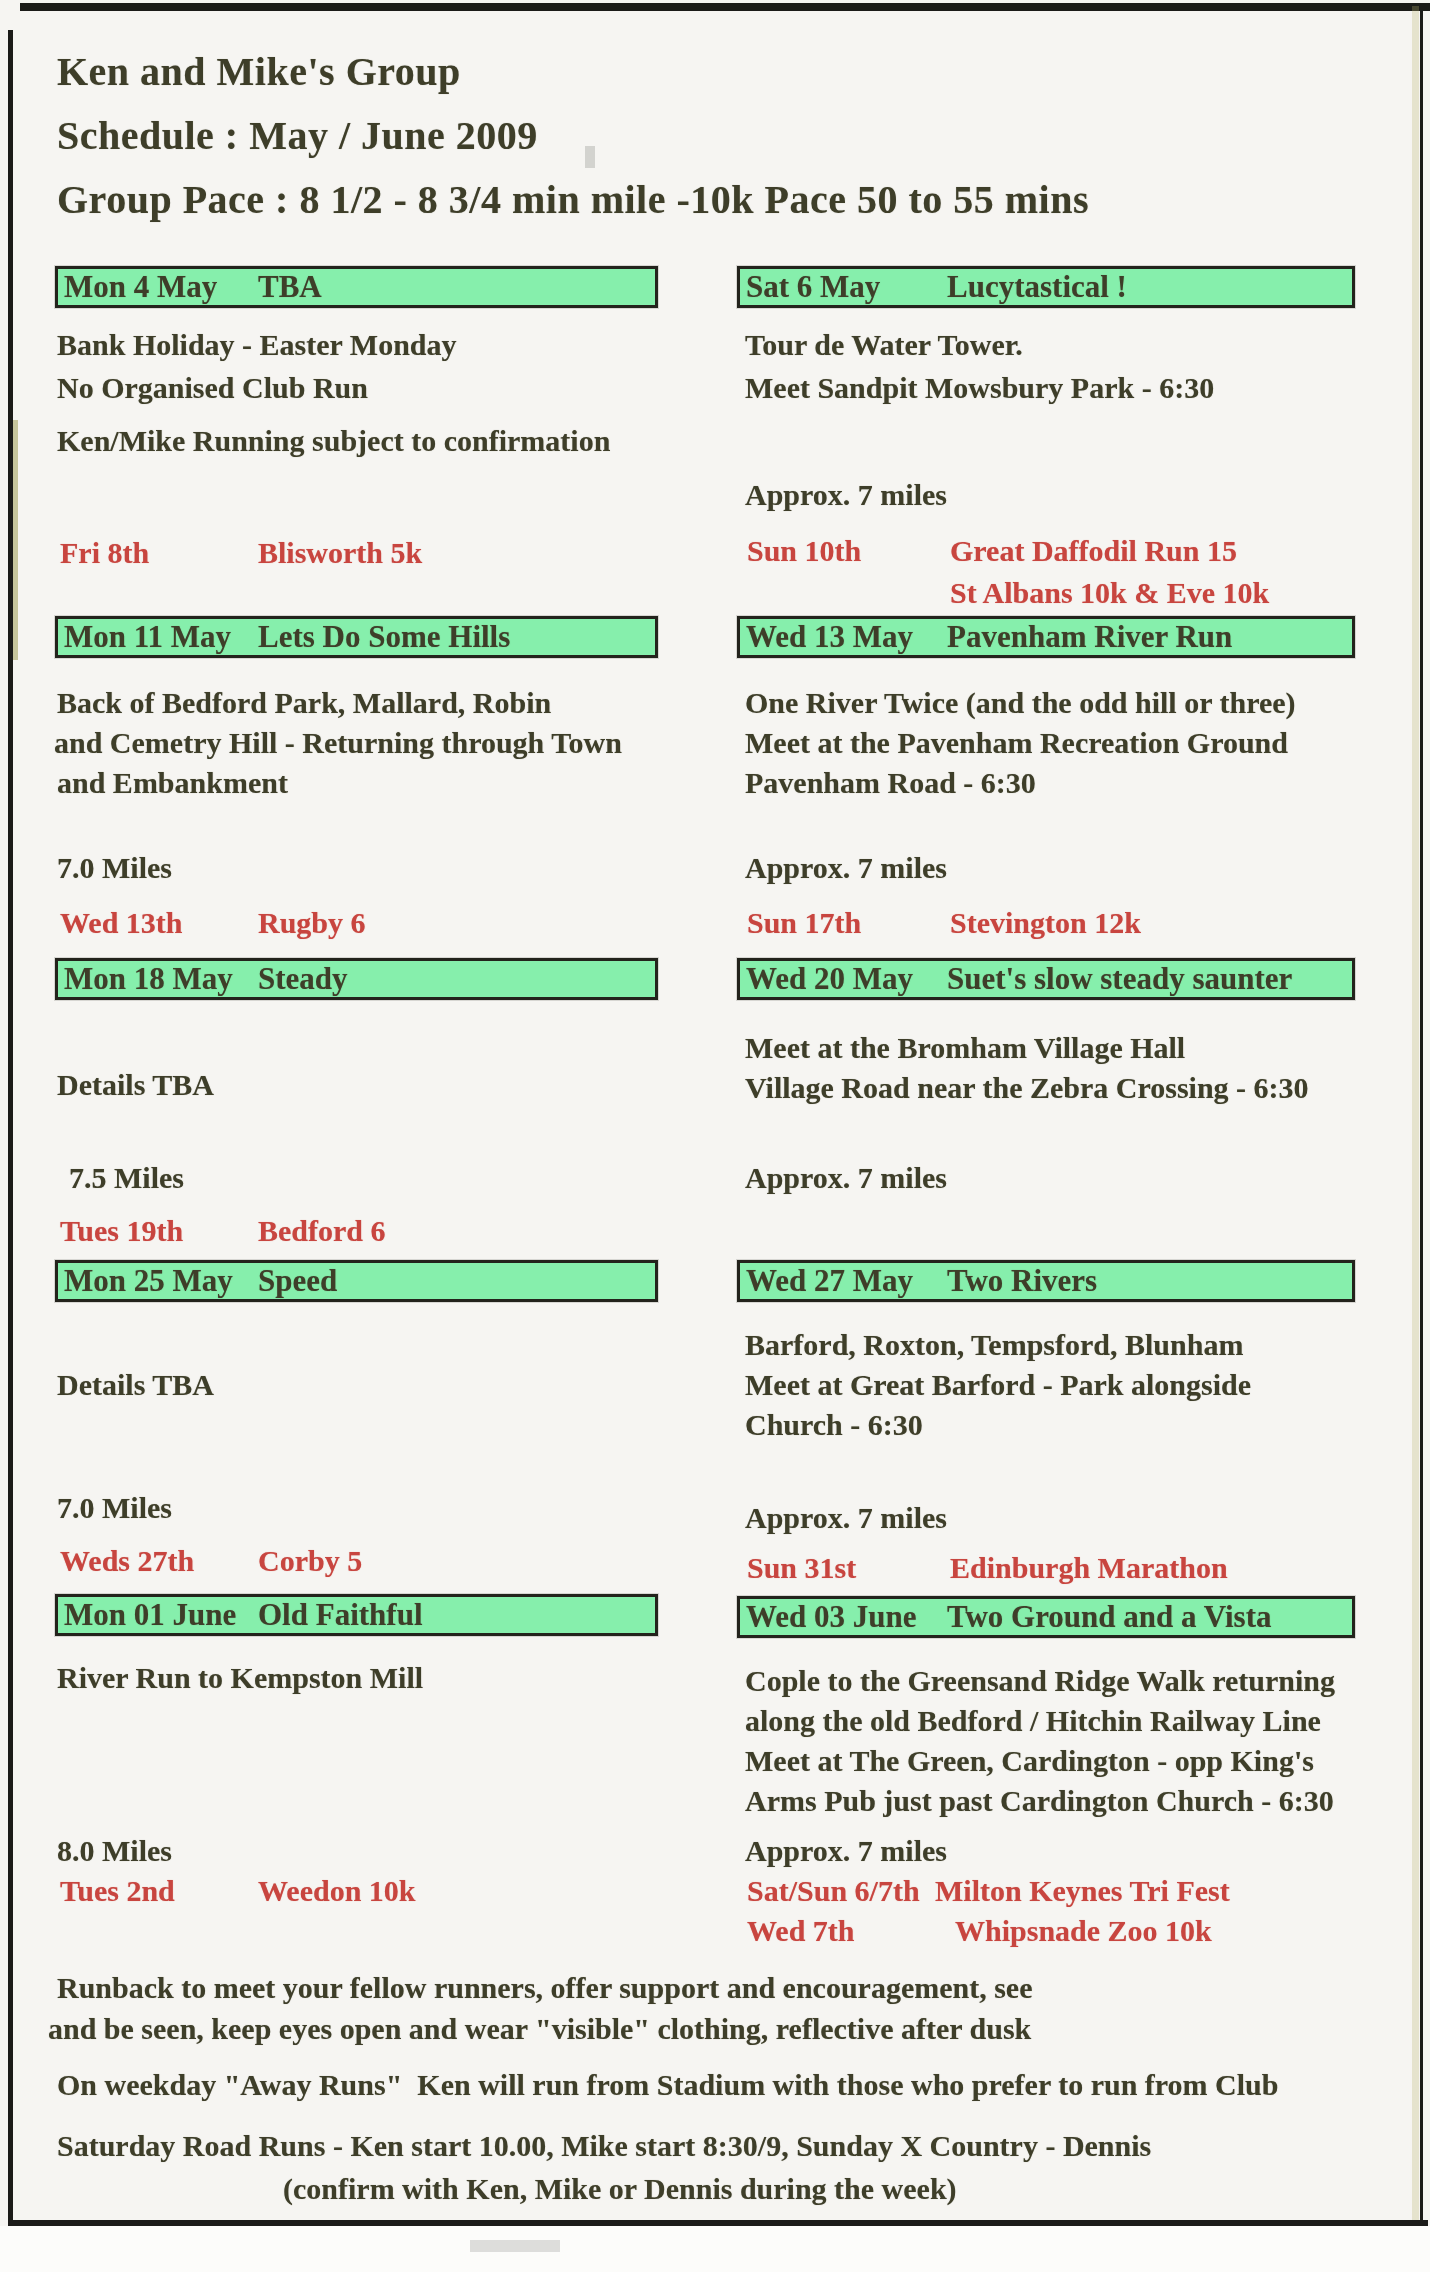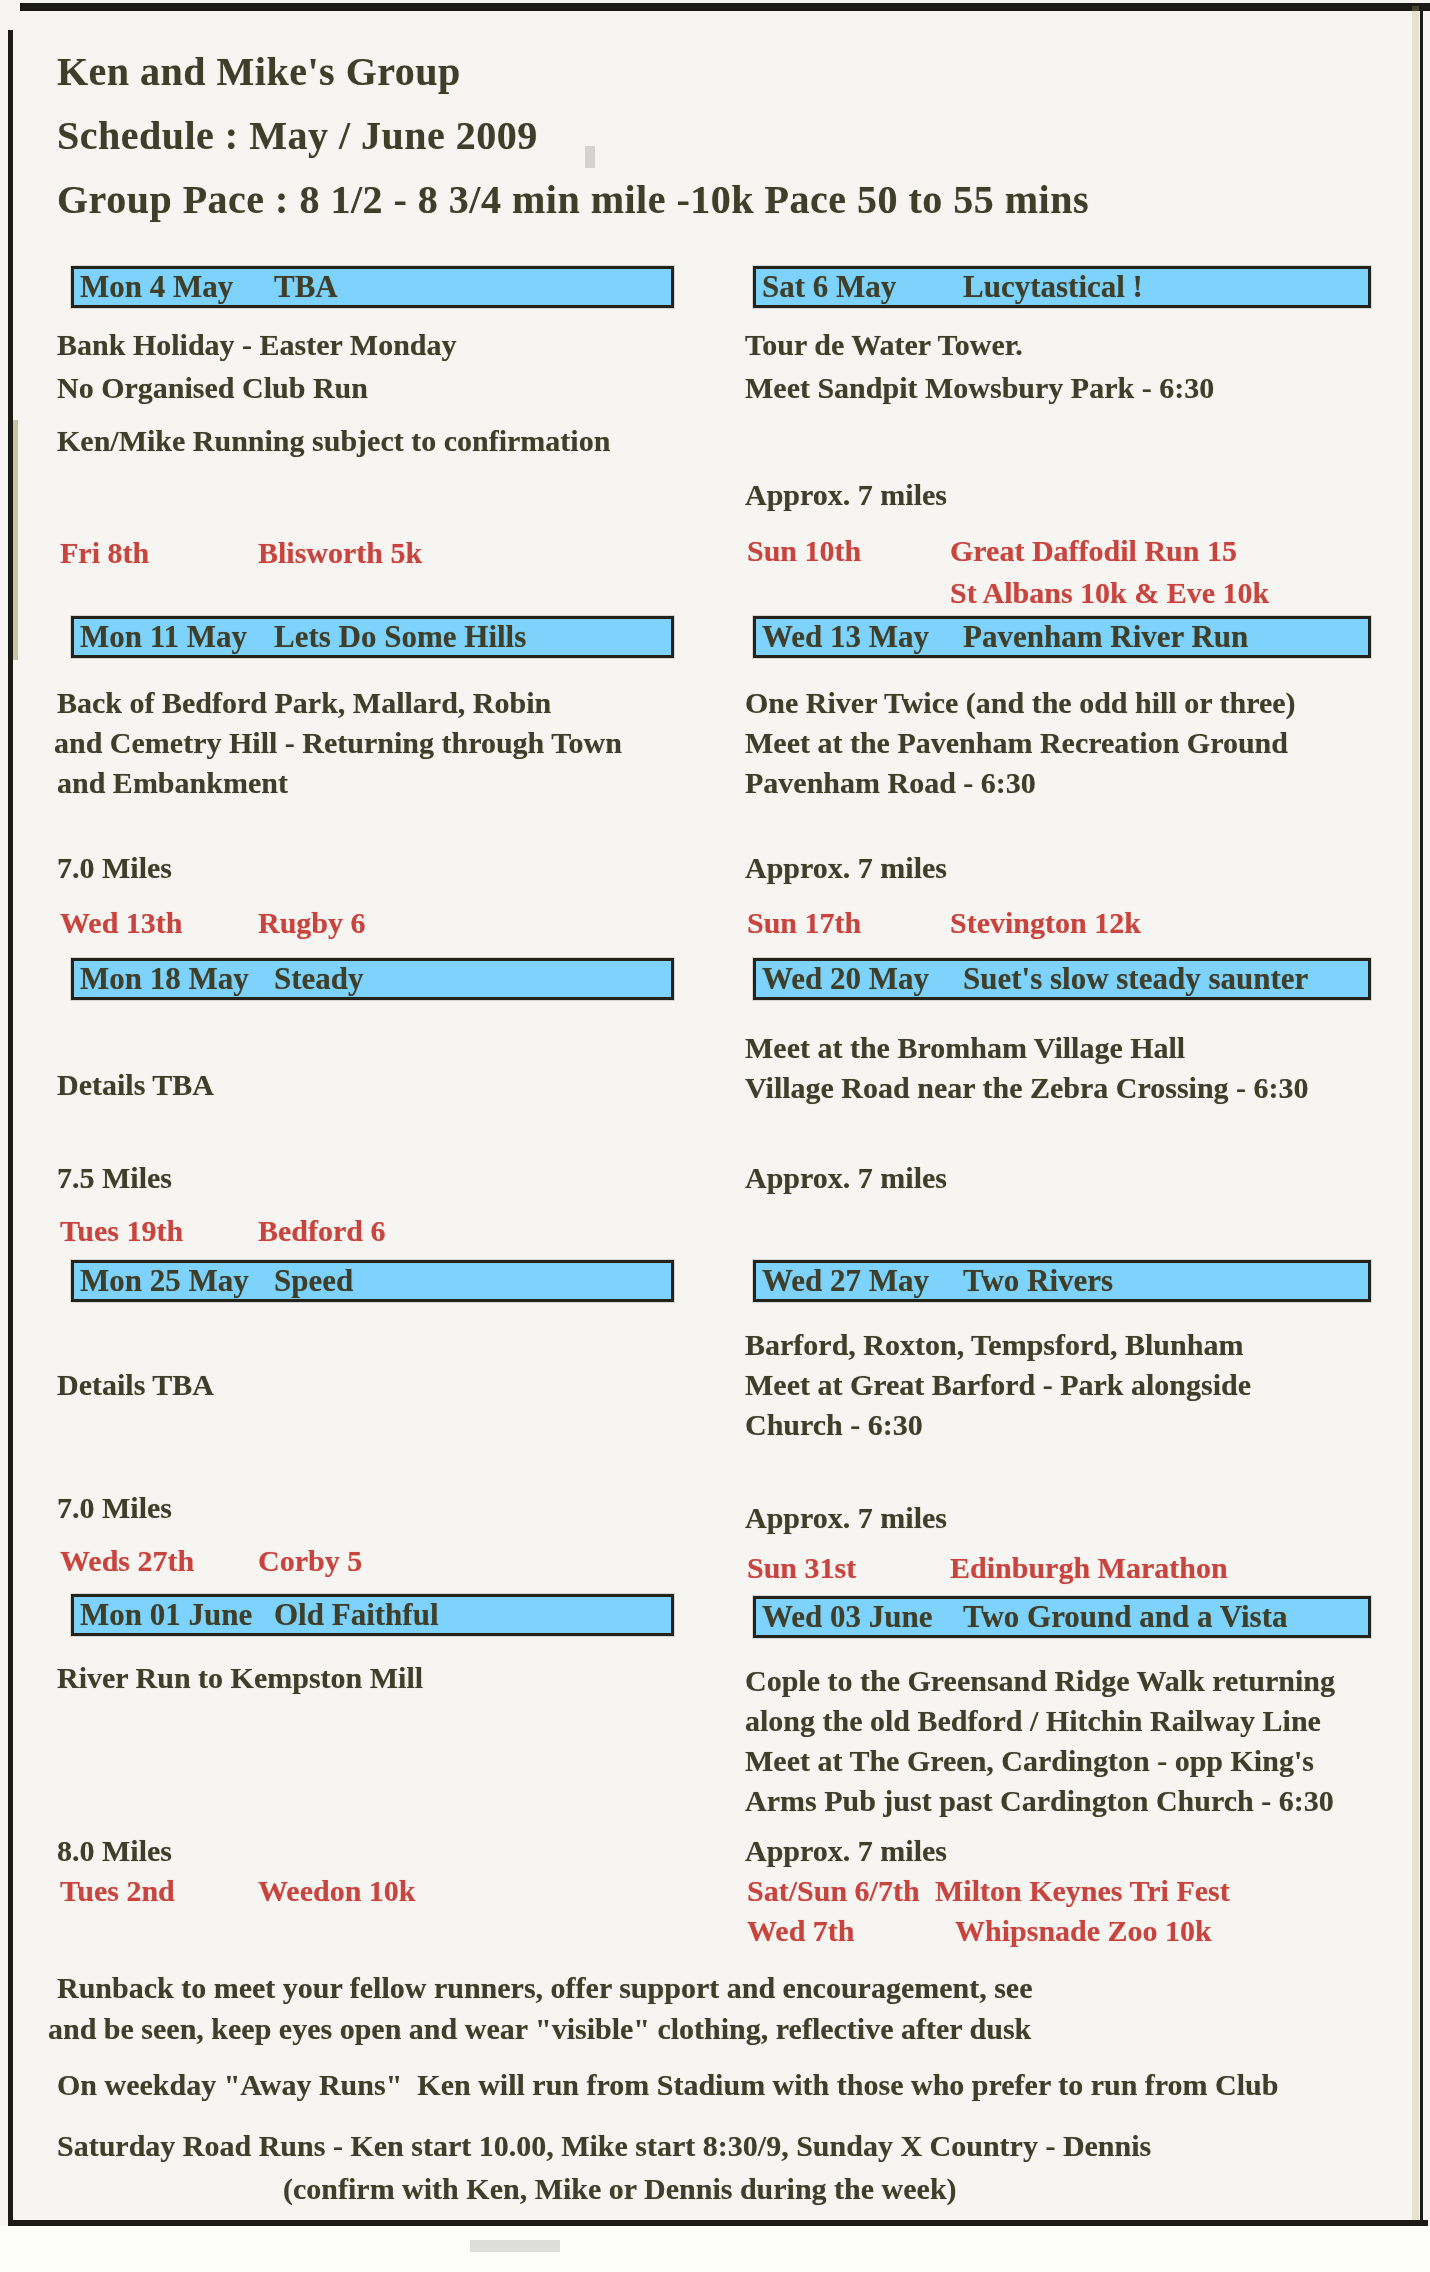--- a/index.html
+++ b/index.html
@@ -21,23 +21,22 @@
     text-shadow:0 0 1px rgba(60,60,40,.38);
   }
   .h1{font-size:40px;letter-spacing:.5px;}
   .b{font-size:30px;}
   .red{color:var(--accent_red,#c8453f);text-shadow:0 0 1px rgba(200,70,60,.45);}
   
   .bx{
     position:absolute;
     height:36px;
     border:3px solid #23231c;
-    background:#7dd3fc;
+    background:#86efac;
     box-shadow:0 0 0 1px rgba(40,40,30,.15);
-    margin-left:16px;
   }
   .bx .bd,.bx .bt{
     position:absolute;top:0;
     font-weight:700;font-size:31px;line-height:36px;
     color:var(--ink,#3e3e29);white-space:pre;
     text-shadow:0 0 1px rgba(60,60,40,.38);
   }
   .bx .bd{left:6px;}
   
   .fr{position:absolute;background:var(--frame,#1b1b18);}
@@ -81,21 +80,21 @@
   <div class="t b" style="left:57px;top:768px">and Embankment</div>
   <div class="t b" style="left:57px;top:853px">7.0 Miles</div>
   <div class="t b red" style="left:60px;top:908px">Wed 13th</div>
   <div class="t b red" style="left:258px;top:908px">Rugby 6</div>
 
   <div class="bx" style="left:55px;top:958px;width:597px">
     <span class="bd">Mon 18 May</span>
     <span class="bt" style="left:200px">Steady</span>
   </div>
   <div class="t b" style="left:57px;top:1070px">Details TBA</div>
-  <div class="t b" style="left:57px;top:1163px">7.5 Miles</div>
+  <div class="t b" style="left:69px;top:1163px">7.5 Miles</div>
   <div class="t b red" style="left:60px;top:1216px">Tues 19th</div>
   <div class="t b red" style="left:258px;top:1216px">Bedford 6</div>
 
   <div class="bx" style="left:55px;top:1260px;width:597px">
     <span class="bd">Mon 25 May</span>
     <span class="bt" style="left:200px">Speed</span>
   </div>
   <div class="t b" style="left:57px;top:1370px">Details TBA</div>
   <div class="t b" style="left:57px;top:1493px">7.0 Miles</div>
   <div class="t b red" style="left:60px;top:1546px">Weds 27th</div>

